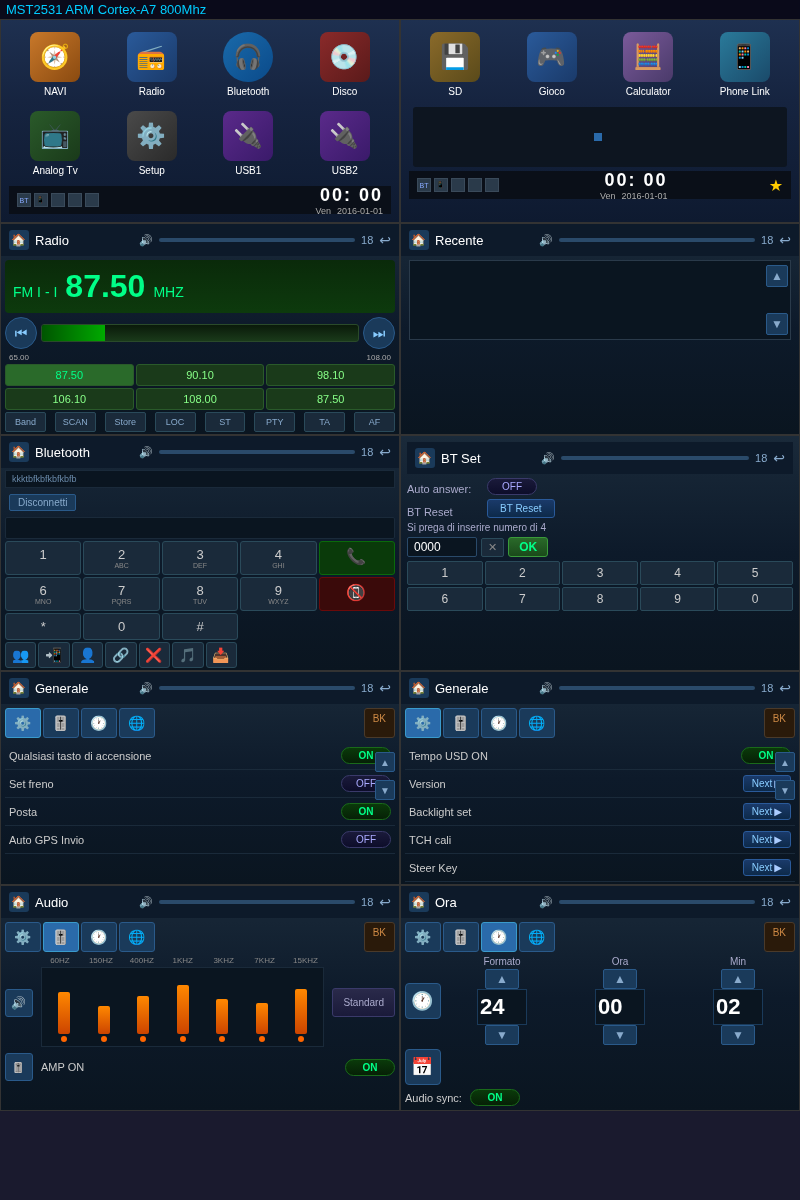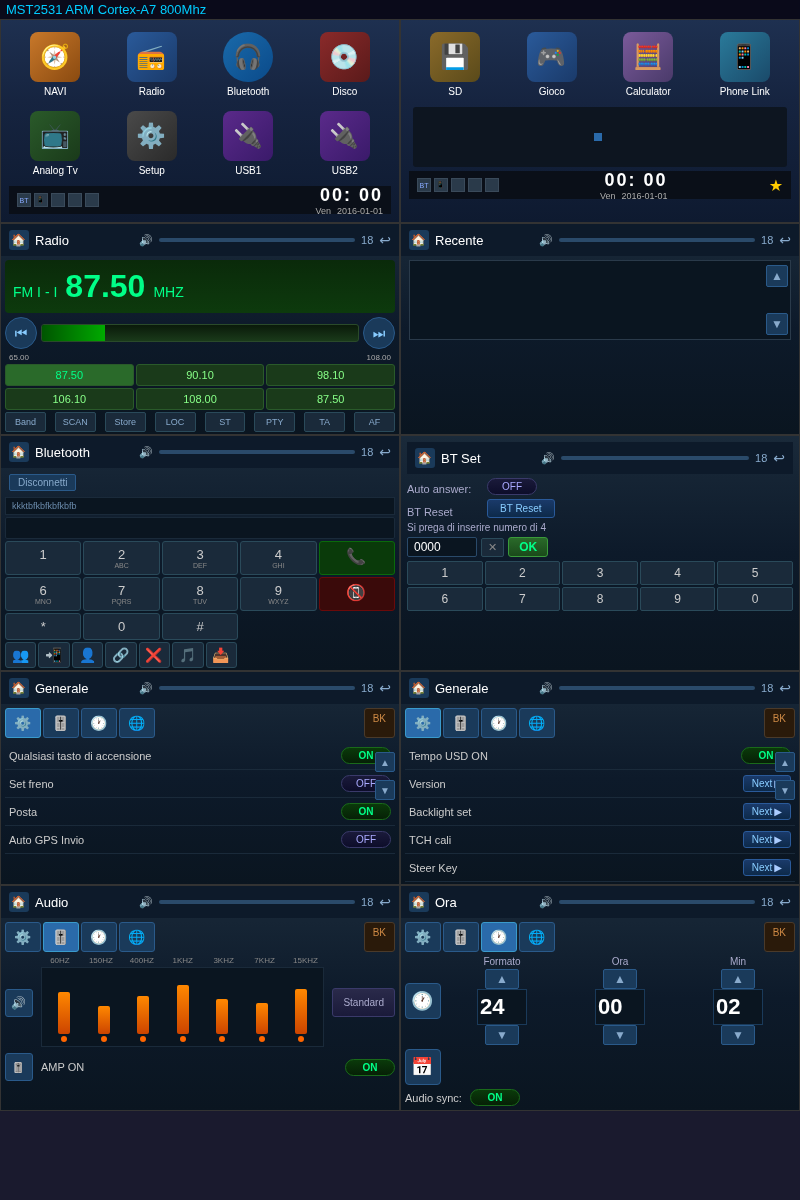--- a/index.html
+++ b/index.html
@@ -742,25 +742,25 @@
 
   <div class="panel bt-panel">
     <div class="panel-header">
       <div class="panel-header-home">🏠</div>
       <span class="panel-header-title">Bluetooth</span>
       <span class="panel-header-vol">🔊</span>
       <div class="panel-header-slider"></div>
       <span class="panel-header-num">18</span>
       <span class="panel-header-back">↩</span>
     </div>
+    <div style="margin:2px 4px;background:#0a1520;border:1px solid #1a2a3a;padding:3px 6px;font-size:9px;color:#6a8aaa;">
+      <span>kkktbfkbfkbfkbfb</span>
+    </div>
     <div style="display:flex;align-items:center;margin:2px 4px;gap:8px;">
       <div class="bt-disconnect">Disconnetti</div>
-    </div>
-    <div style="margin:2px 4px;background:#0a1520;border:1px solid #1a2a3a;padding:3px 6px;font-size:9px;color:#6a8aaa;">
-      <span>kkktbfkbfkbfkbfb</span>
     </div>
     <div class="bt-display"></div>
     <div class="bt-keypad">
       <div class="bt-key">
           <div style="font-size:13px;">1</div>
         </div>
       <div class="bt-key">
           <div style="font-size:13px;">2</div>
           <div style="font-size:7px;color:#888;">ABC</div>
         </div>

